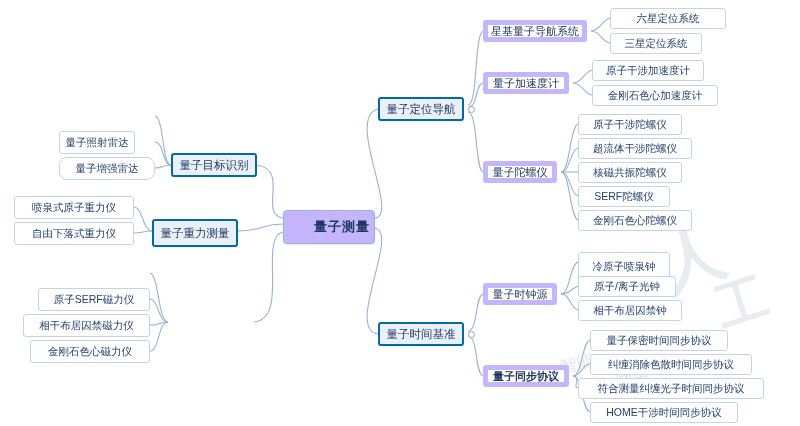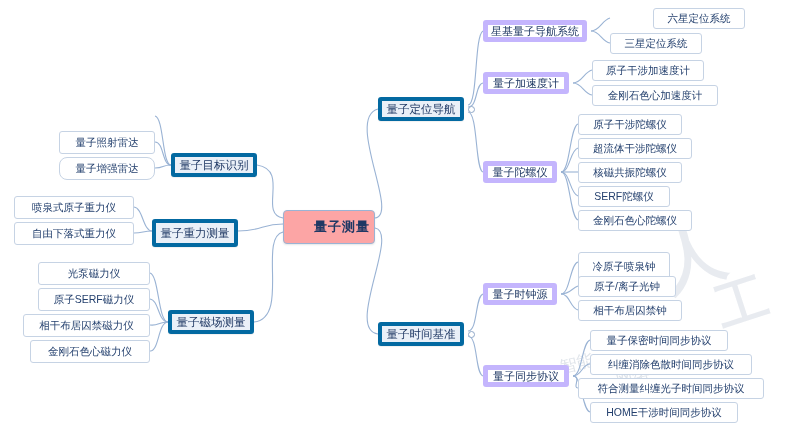--- a/index.html
+++ b/index.html
@@ -29,33 +29,33 @@
   .node {
     position: absolute;
     box-sizing: border-box;
     display: flex;
     align-items: center;
     justify-content: center;
     white-space: nowrap;
     z-index: 2;
   }
   .node-root {
-    background: #fca5a5;
+    background: #c4b5fd;
     border: 1px solid #9ab3d4;
     border-radius: 4px;
     color: #1f3864;
     font-weight: bold;
     font-size: 13px;
     letter-spacing: 1px;
     box-shadow: 0 1px 2px rgba(0,0,0,0.10);
     padding-left: 26px;
   }
   .node-l1 {
     background: #eaf0f8;
-    border: 4px solid #0369a1;
+    border: 2px solid #0369a1;
     border-radius: 3px;
     color: #1f3864;
     font-size: 11.5px;
     box-shadow: 0 1px 1px rgba(0,0,0,0.06);
   }
   .node-l2 {
     background: #ffffff;
     border: 5px solid #c4b5fd;
     border-radius: 3px;
     color: #1f3864;
@@ -162,21 +162,21 @@
   </div>
 
   <div class="node node-l1" style="left:378px; top:97px; width:86px; height:24px;">
     <span>量子定位导航</span>
   </div>
   <div class="dot" style="left:468px; top:106px;"></div>
 
   <div class="node node-l2" style="left:483px; top:20px; width:104px; height:22px;">
     <span>星基量子导航系统</span>
   </div>
-  <div class="node node-l3" style="left:610px; top:8px; width:92px; height:21px;margin-left:43px;">
+  <div class="node node-l3" style="left:610px; top:8px; width:116px; height:21px;">
     <span>六星定位系统</span>
   </div>
   <div class="node node-l3" style="left:610px; top:33px; width:92px; height:21px;">
     <span>三星定位系统</span>
   </div>
 
   <div class="node node-l2" style="left:483px; top:72px; width:86px; height:22px;">
     <span>量子加速度计</span>
   </div>
   <div class="node node-l3" style="left:592px; top:85px; width:126px; height:21px;">
@@ -216,62 +216,56 @@
   <div class="node node-l3" style="left:578px; top:252px; width:92px; height:30px;">
     <span>冷原子喷泉钟</span>
   </div>
   <div class="node node-l3" style="left:578px; top:276px; width:98px; height:21px;">
     <span>原子/离子光钟</span>
   </div>
   <div class="node node-l3" style="left:578px; top:300px; width:104px; height:21px;">
     <span>相干布居囚禁钟</span>
   </div>
 
-  <div class="node node-l2" style="left:483px; top:365px; width:86px; height:22px;">
+  <div class="node node-l2" style="left:483px; top:365px; width:86px; height:22px;font-weight:bold;">
     <span>量子同步协议</span>
   </div>
   <div class="node node-l3" style="left:590px; top:330px; width:138px; height:21px;">
     <span>量子保密时间同步协议</span>
   </div>
   <div class="node node-l3" style="left:590px; top:354px; width:162px; height:21px;">
     <span>纠缠消除色散时间同步协议</span>
   </div>
   <div class="node node-l3" style="left:578px; top:378px; width:186px; height:21px;">
     <span>符合测量纠缠光子时间同步协议</span>
   </div>
   <div class="node node-l3" style="left:590px; top:402px; width:148px; height:21px;">
     <span>HOME干涉时间同步协议</span>
   </div>
 
   <div class="node node-l1" style="left:171px; top:153px; width:86px; height:24px;">
     <span>量子目标识别</span>
   </div>
-  <div class="node node-l3" style="left:59px; top:131px; width:96px; height:23px;justify-content:center;">
+  <div class="node node-l3" style="left:59px; top:131px; width:76px; height:23px;justify-content:center;">
     <span>量子照射雷达</span>
   </div>
   <div class="node node-l3" style="left:59px; top:157px; width:96px; height:23px;border-radius:8px;">
     <span>量子增强雷达</span>
   </div>
 
   <div class="node node-l1" style="left:152px; top:219px; width:86px; height:28px;">
     <span>量子重力测量</span>
   </div>
   <div class="node node-l3" style="left:14px; top:196px; width:120px; height:23px;">
     <span>喷泉式原子重力仪</span>
   </div>
   <div class="node node-l3" style="left:14px; top:222px; width:120px; height:23px;">
     <span>自由下落式重力仪</span>
   </div>
 
-  <div class="node node-l1" style="left:168px; top:310px; width:86px; height:24px;">
-    <span>量子磁场测量</span>
-  </div>
-  <div class="node node-l3" style="left:38px; top:262px; width:112px; height:23px;">
-    <span>光泵磁力仪</span>
-  </div>
   <div class="node node-l3" style="left:38px; top:288px; width:112px; height:23px;">
     <span>原子SERF磁力仪</span>
   </div>
   <div class="node node-l3" style="left:23px; top:314px; width:127px; height:23px;">
     <span>相干布居囚禁磁力仪</span>
   </div>
   <div class="node node-l3" style="left:30px; top:340px; width:120px; height:23px;">
     <span>金刚石色心磁力仪</span>
   </div>
 

